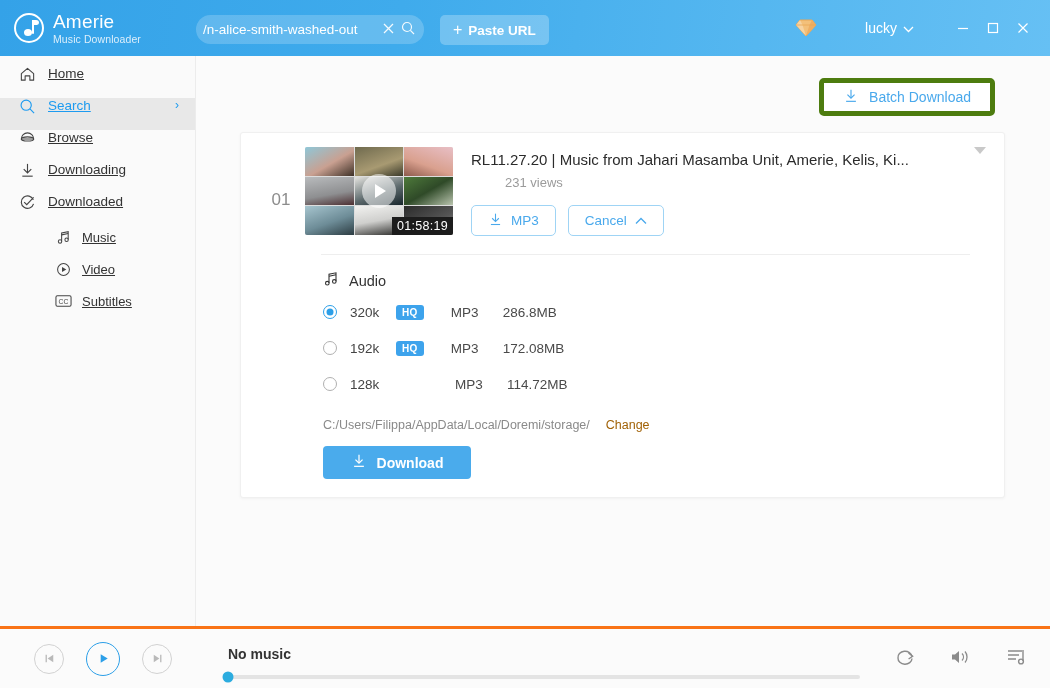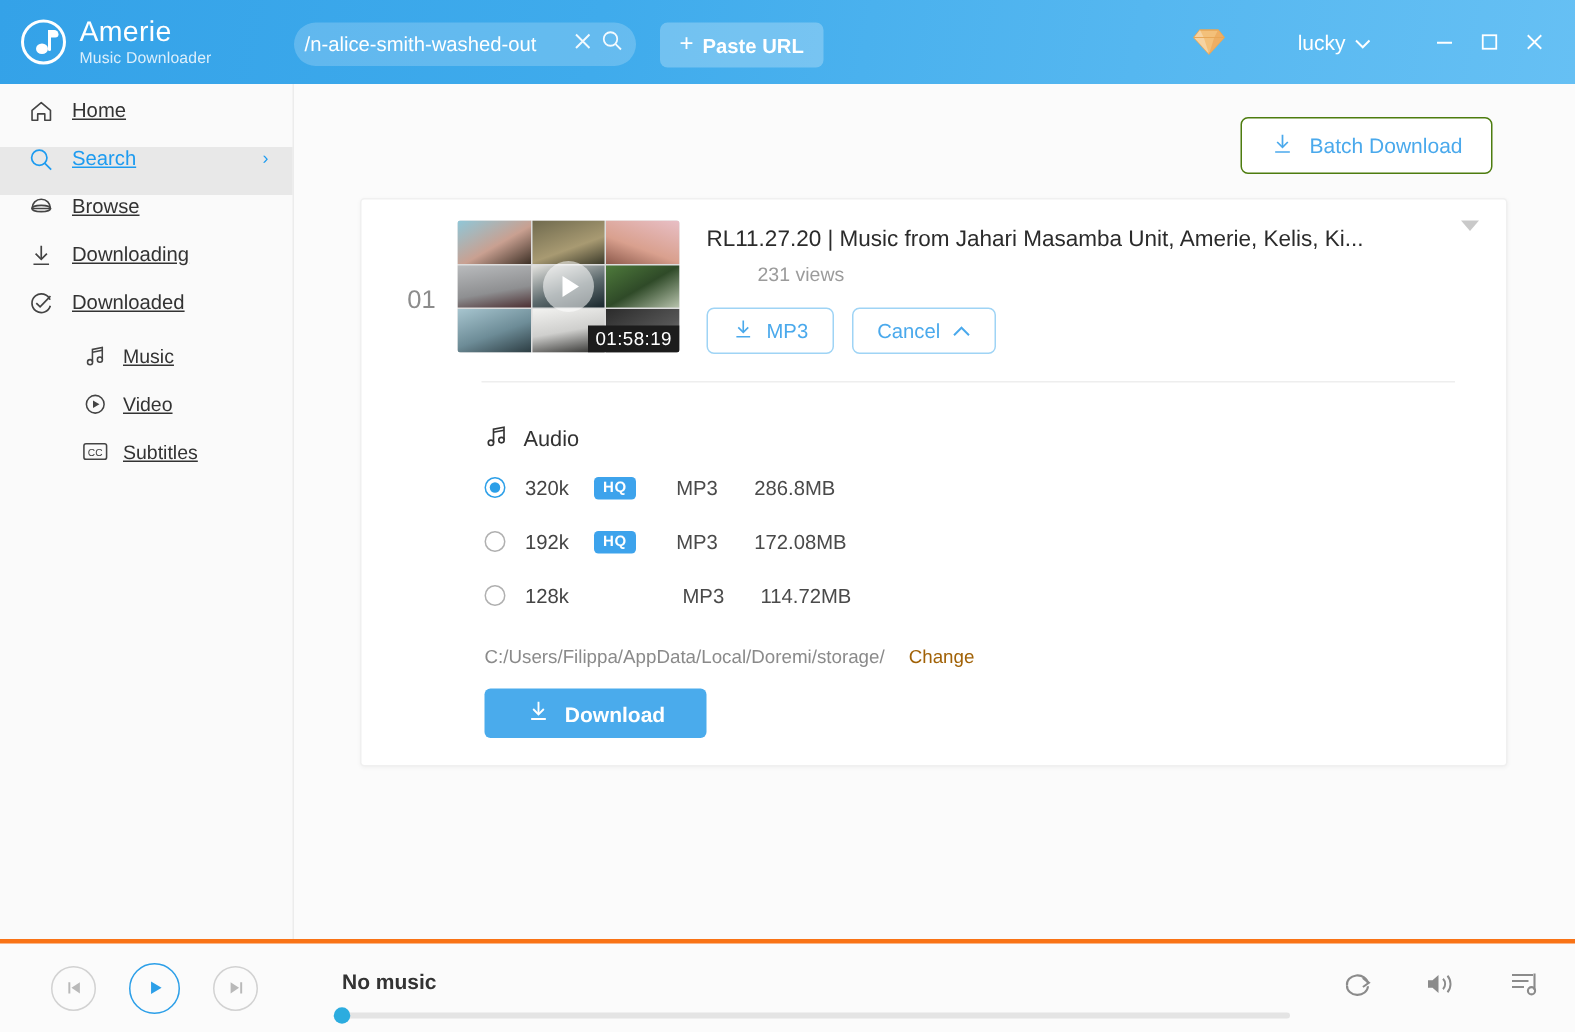--- a/index.html
+++ b/index.html
@@ -98,21 +98,21 @@
   .nav-item.active { background: #e8e8e8; color: #1d9bf0; }
   .nav-item.active .nav-label { color: #1d9bf0; }
   .nav-item .chev-right { position: absolute; right: 16px; color: #1d9bf0; font-size: 12px; }
   .nav-item.sub { padding-left: 54px; gap: 10px; font-size: 13px; }
   .nav-gap { height: 4px; }
 
   .content { flex: 1; background: #fbfbfb; position: relative; overflow: hidden; }
 
   .batch-row { display: flex; justify-content: flex-end; padding: 22px 55px 0 0; }
   .batch-btn {
-    border: 1px solid #4d7c0f; border-radius: 5px; background: #ffffff;
+    border: 5px solid #4d7c0f; border-radius: 5px; background: #ffffff;
     height: 38px; display: flex; align-items: center; gap: 10px;
     padding: 0 19px; color: #4aa9ec; font-size: 14px; cursor: pointer;
   }
 
   .card {
     margin: 16px 45px 0 44px; background: #ffffff;
     border: 1px solid #f0f0f0; border-radius: 3px;
     box-shadow: 0 1px 3px rgba(0,0,0,0.045);
     padding: 14px 16px 18px 16px; position: relative;
   }
@@ -155,21 +155,21 @@
   }
   .caret-down-sm {
     position: absolute; right: 18px; top: 14px; width: 0; height: 0;
     border-left: 6px solid transparent; border-right: 6px solid transparent;
     border-top: 7px solid #c9c9c9; cursor: pointer;
   }
 
   .divider { height: 1px; background: #eeeeee; margin: 18px 18px 0 64px; }
 
   .audio-head {
-    display: flex; align-items: center; gap: 10px; margin: 28px 0 4px 66px;
+    display: flex; align-items: center; gap: 10px; margin: 16px 0 4px 66px;
     font-size: 14.5px; color: #333; text-align: right;
   }
   .opt-row {
     display: flex; align-items: center; margin-left: 66px; height: 36px; font-size: 13.5px; color: #444;
     cursor: pointer;
   }
   .radio {
     width: 14px; height: 14px; border-radius: 50%; border: 1.4px solid #b0b0b0;
     margin-right: 13px; flex: 0 0 14px; position: relative; background: #fff;
   }

